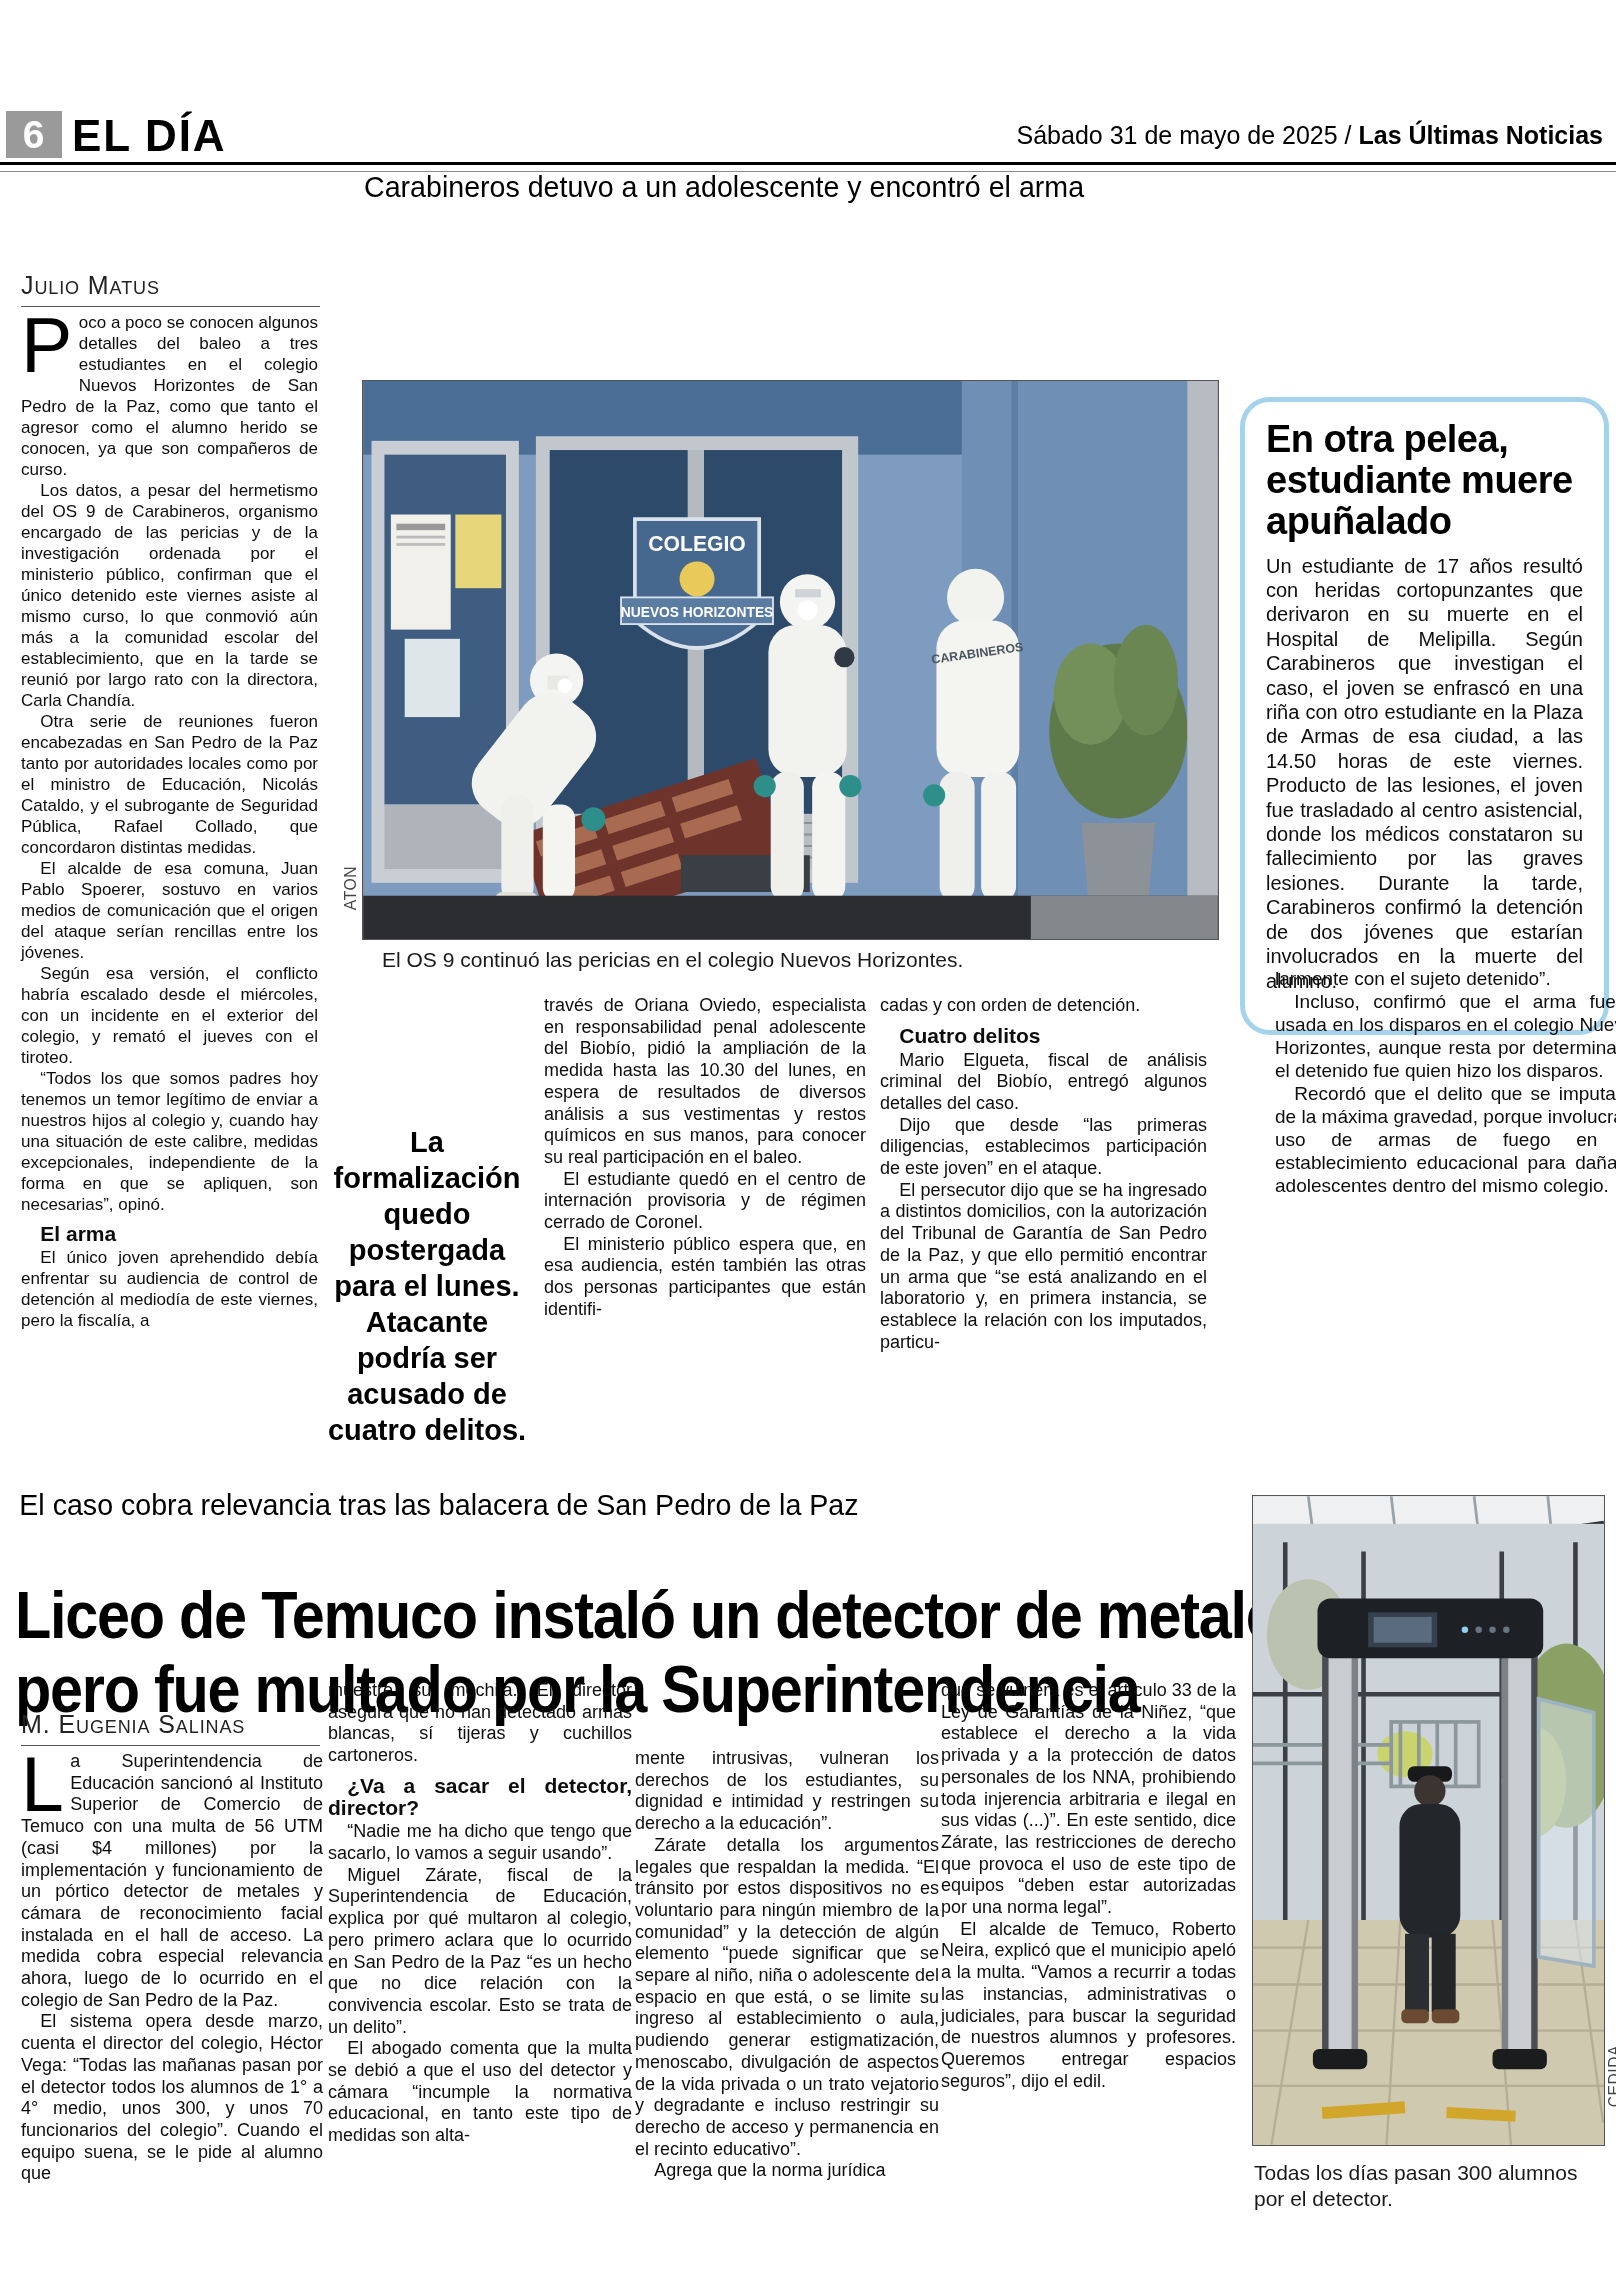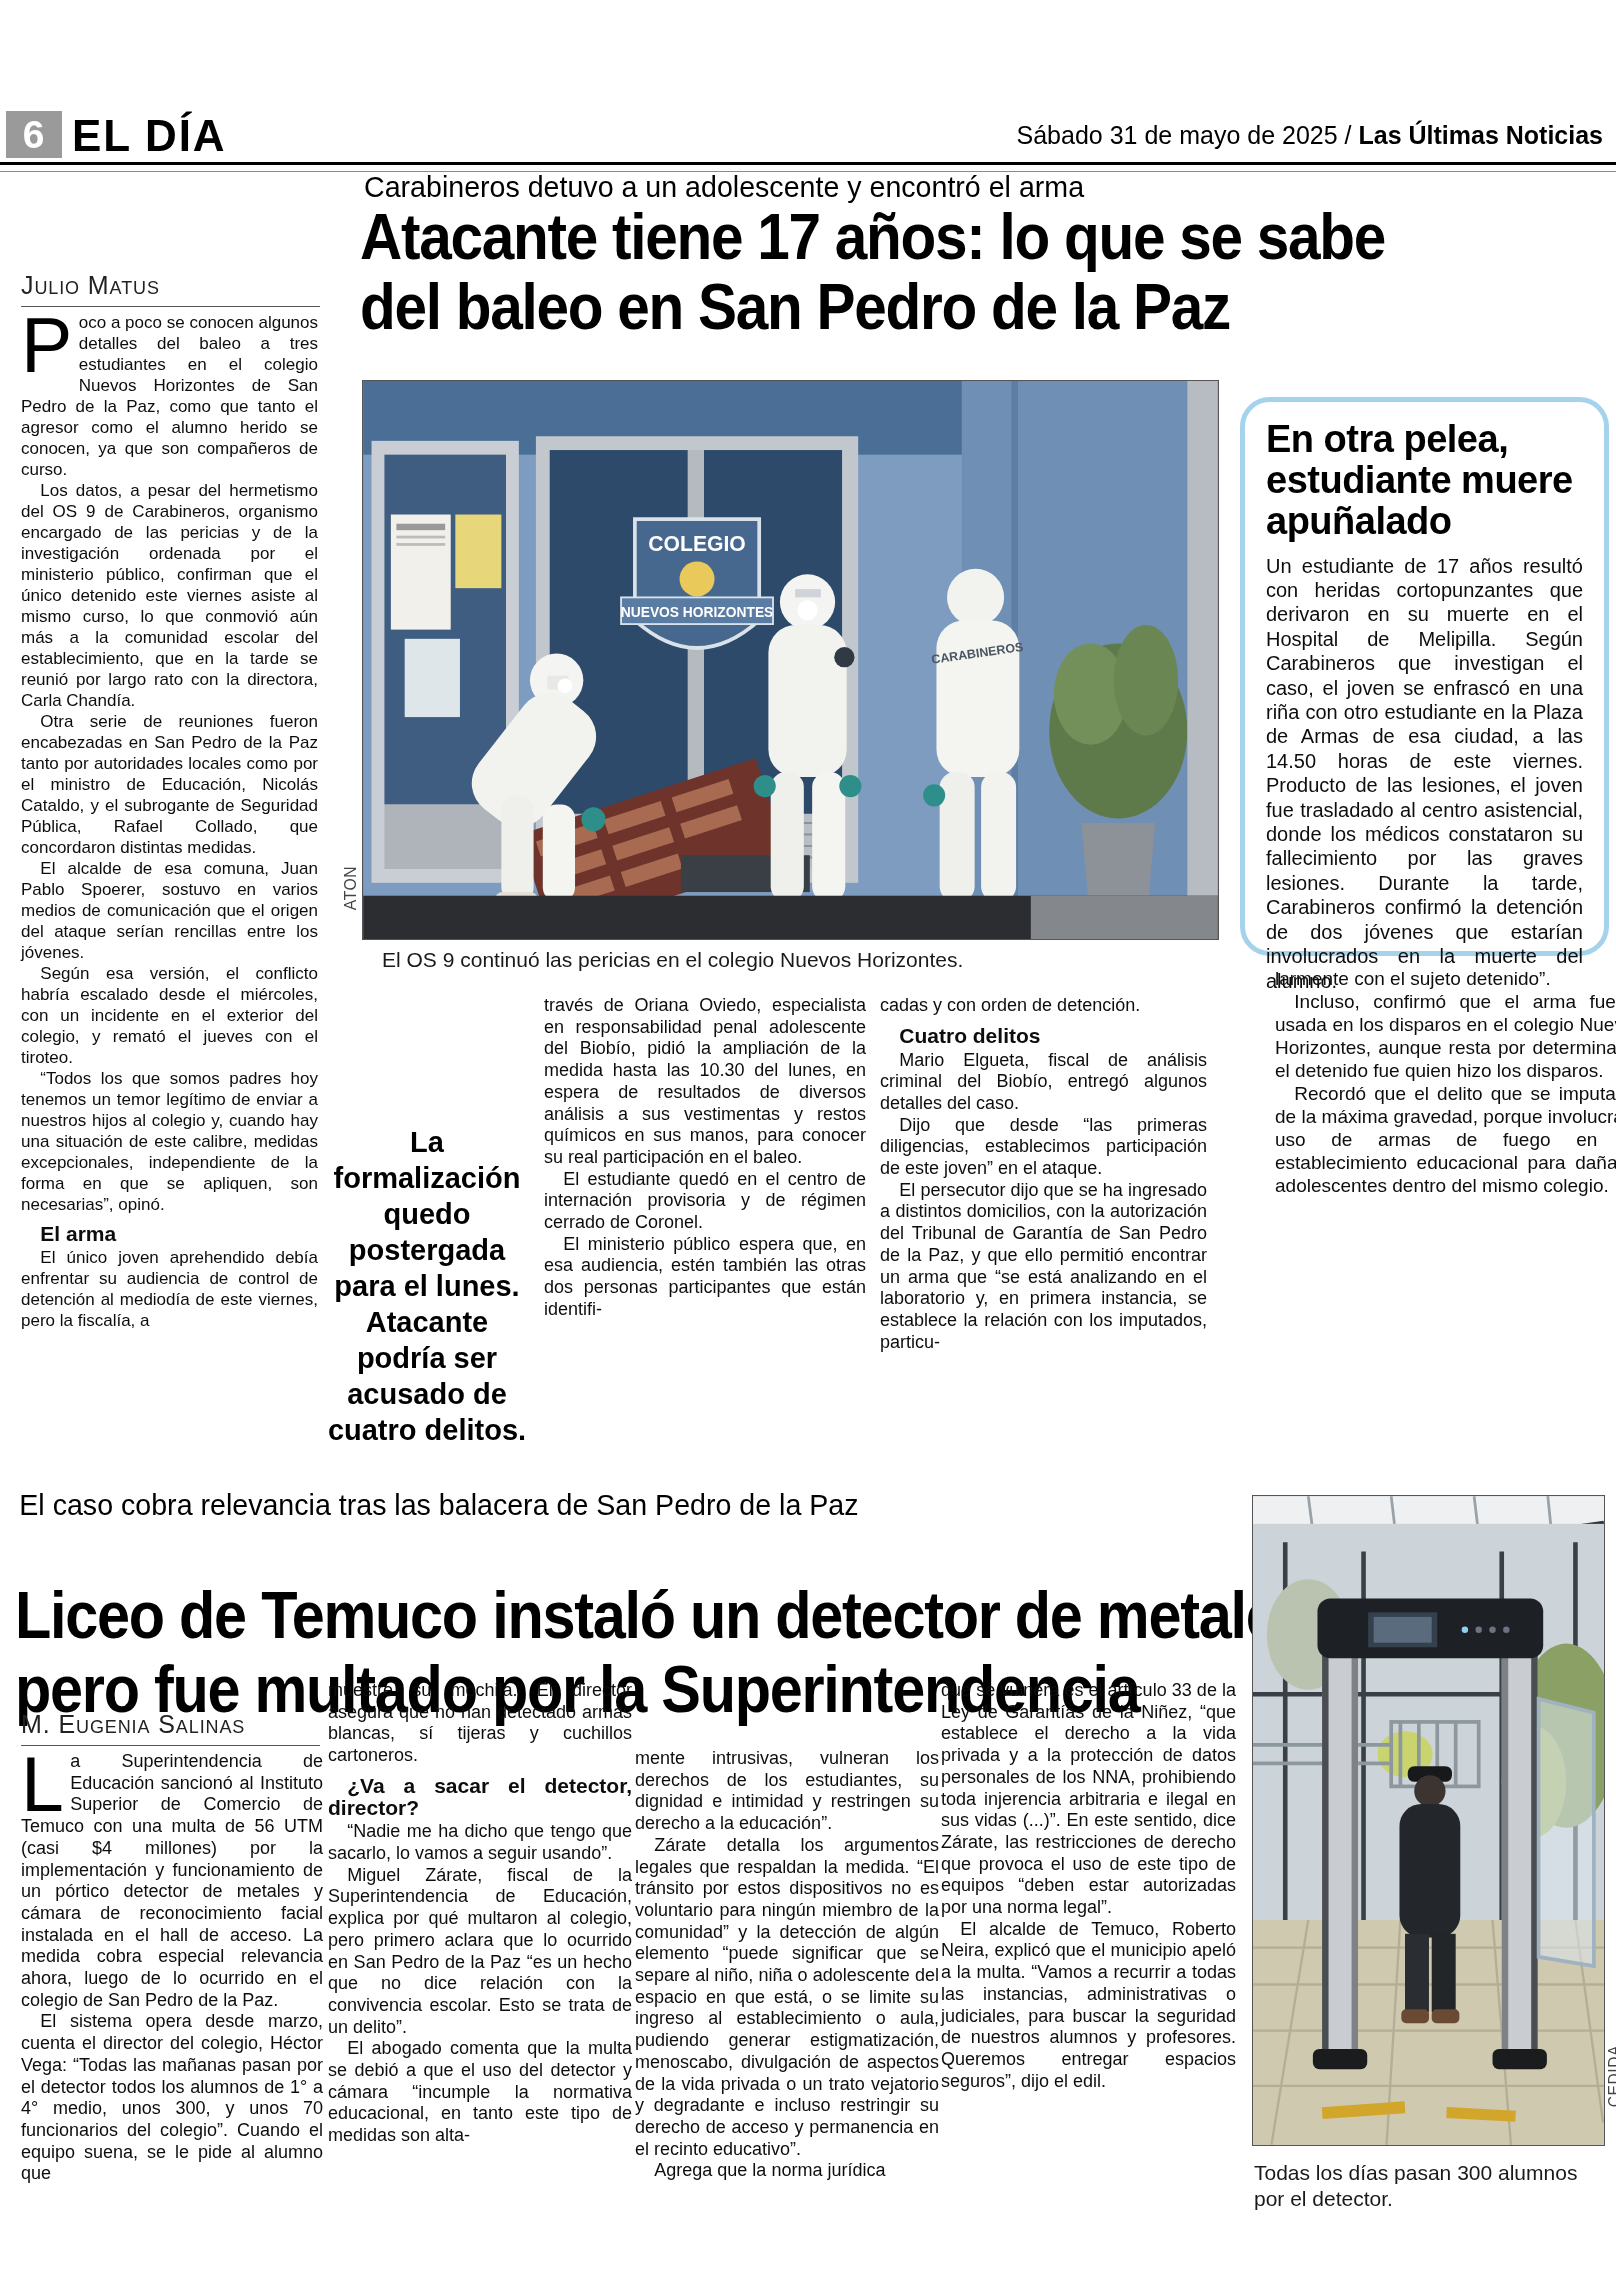--- a/index.html
+++ b/index.html
@@ -43,24 +43,20 @@
   <div class="hdr-pagenum">6</div>
   <div class="hdr-section">EL DÍA</div>
   <div class="hdr-date">
     <span>Sábado 31 de mayo de 2025</span>
     <span>/</span>
     <b>Las Últimas Noticias</b>
   </div>
   <div class="hdr-rule"></div>
 
   <div class="kicker" style="position:absolute;left:364px;top:171px;">Carabineros detuvo a un adolescente y encontró el arma</div>
-  <div class="headline" style="position:absolute;left:360px;top:202px;font-size:65px;line-height:70px;">
-    <span class="condense">Atacante tiene 17 años: lo que se sabe</span><br>
-    <span class="condense">del baleo en San Pedro de la Paz</span>
-  </div>
   <div class="byline" style="position:absolute;left:21px;top:271px;width:299px;">Julio Matus</div>
 
   <div class="bodycol" style="position:absolute;left:21px;top:312px;width:297px;font-size:17px;line-height:21px;">
     <p class="noindent"><span class="dropcap">P</span><span>oco a poco se conocen algunos detalles del baleo a tres estudiantes en el colegio Nuevos Horizontes de San Pedro de la Paz, como que tanto el agresor como el alumno herido se conocen, ya que son compañeros de curso.</span></p>
     <p>Los datos, a pesar del hermetismo del OS 9 de Carabineros, organismo encargado de las pericias y de la investigación ordenada por el ministerio público, confirman que el único detenido este viernes asiste al mismo curso, lo que conmovió aún más a la comunidad escolar del establecimiento, que en la tarde se reunió por largo rato con la directora, Carla Chandía.</p>
     <p>Otra serie de  reuniones fueron encabezadas en San Pedro de la Paz tanto por autoridades locales como por el ministro de Educación, Nicolás Cataldo, y el subrogante de Seguridad Pública, Rafael Collado, que concordaron distintas medidas.</p>
     <p>El alcalde de esa comuna, Juan Pablo Spoerer, sostuvo en varios medios de comunicación que el origen del ataque serían rencillas entre los jóvenes.</p>
     <p>Según esa versión, el conflicto habría escalado desde el miércoles, con un incidente en el exterior del colegio, y remató el jueves con el tiroteo.</p>
     <p>“Todos los que somos padres hoy tenemos un temor legítimo de enviar a nuestros hijos al colegio y, cuando hay una situación de este calibre, medidas excepcionales, independiente de la forma en que se apliquen, son necesarias”, opinó.</p>
     <p class="subhead">El arma</p>
@@ -164,21 +160,21 @@
       </g>
       <rect x="1790" y="0" width="66" height="1212" fill="#b7bcc2"></rect>
 
       <rect x="0" y="1118" width="1856" height="94" fill="#2b2d31"></rect>
       <rect x="1450" y="1118" width="406" height="94" fill="#84888d"></rect>
     </svg>
   </div>
   <div class="credit-vert" style="left:342px;top:866px;">ATON</div>
   <div class="caption" style="position:absolute;left:382px;top:947px;width:852px;">El OS 9 continuó las pericias en el colegio Nuevos Horizontes.</div>
 
-  <div class="sidebar" style="left:1240px;top:397px;width:369px;height:559px;">
+  <div class="sidebar" style="left:1240px;top:397px;width:369px;height:638px;">
     <p class="sb-title">En otra pelea, estudiante muere apuñalado</p>
     <div class="sb-body">Un estudiante de 17 años resultó con heridas cortopunzantes que derivaron en su muerte en el Hospital de Melipilla. Según Carabineros que investigan el caso, el joven se enfrascó en una riña con otro estudiante en la Plaza de Armas de esa ciudad, a las 14.50 horas de este viernes. Producto de las lesiones, el joven fue trasladado al centro asistencial, donde los médicos constataron su fallecimiento por las graves lesiones. Durante la tarde, Carabineros confirmó la detención de dos jóvenes que estarían involucrados en la muerte del alumno.</div>
   </div>
 
   <div class="pullquote" style="position:absolute;left:320px;top:1124px;width:214px;">La formalización quedo postergada para el lunes. Atacante podría ser acusado de cuatro delitos.</div>
 
   <div class="bodycol" style="position:absolute;left:544px;top:995px;width:322px;">
     <p class="noindent">través de Oriana Oviedo, especialista en responsabilidad penal adolescente del Biobío, pidió la ampliación de la medida hasta las 10.30 del lunes, en espera de resultados de diversos análisis a sus vestimentas y restos químicos en sus manos, para conocer su real participación en el baleo.</p>
     <p>El estudiante quedó en el centro de internación provisoria y de régimen cerrado de Coronel.</p>
     <p>El ministerio público espera que, en esa audiencia, estén también las otras dos personas participantes que están identifi-</p>

